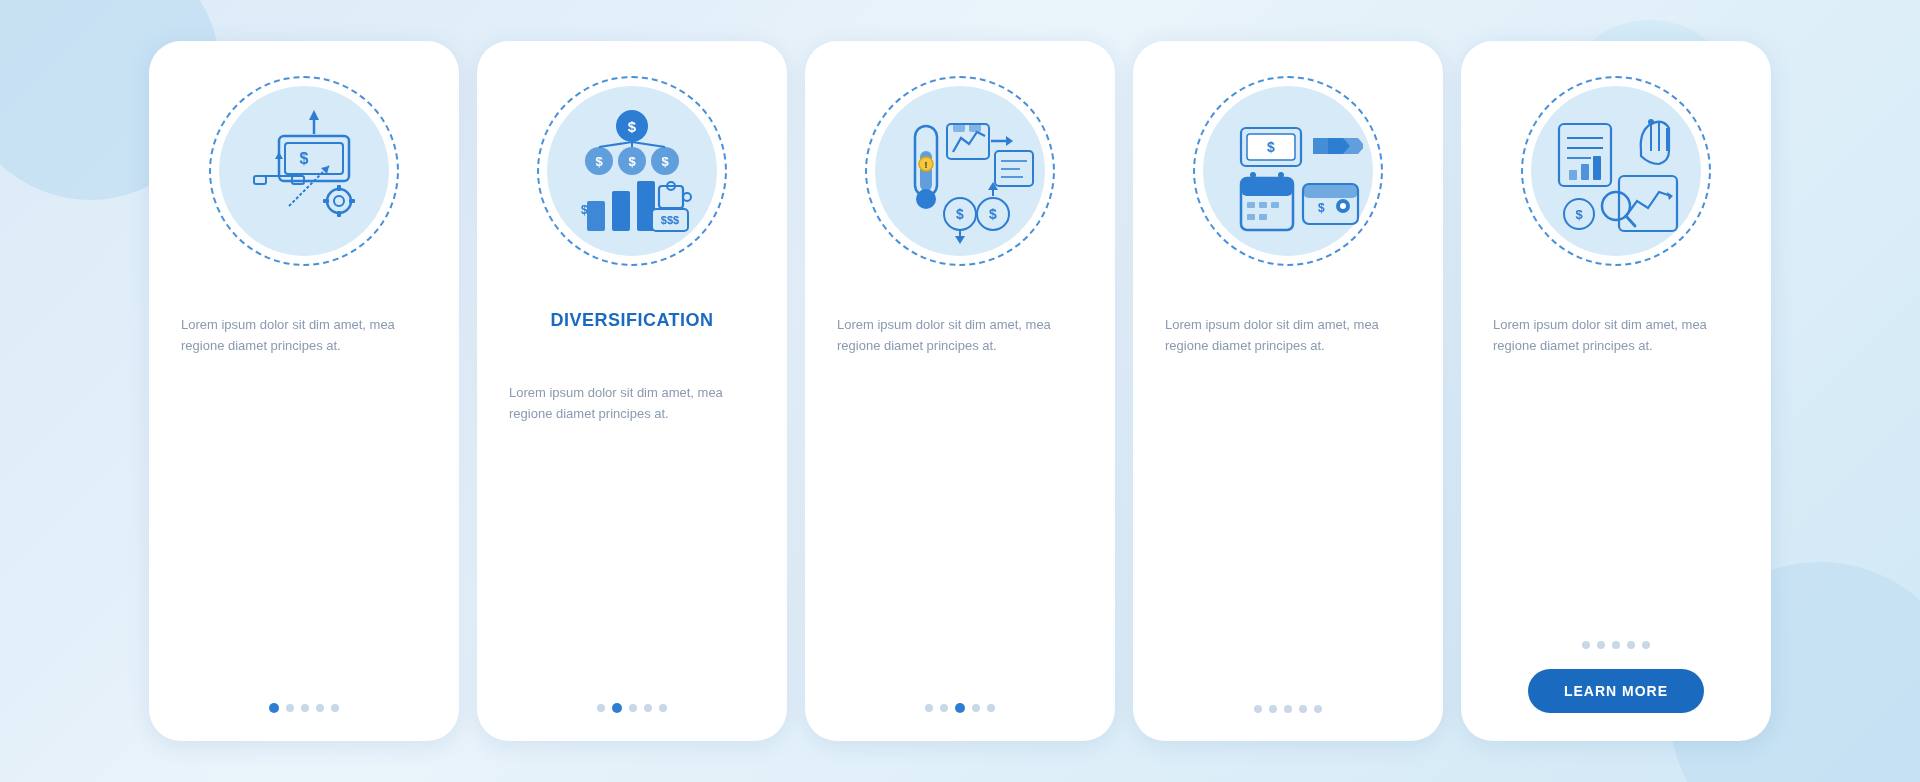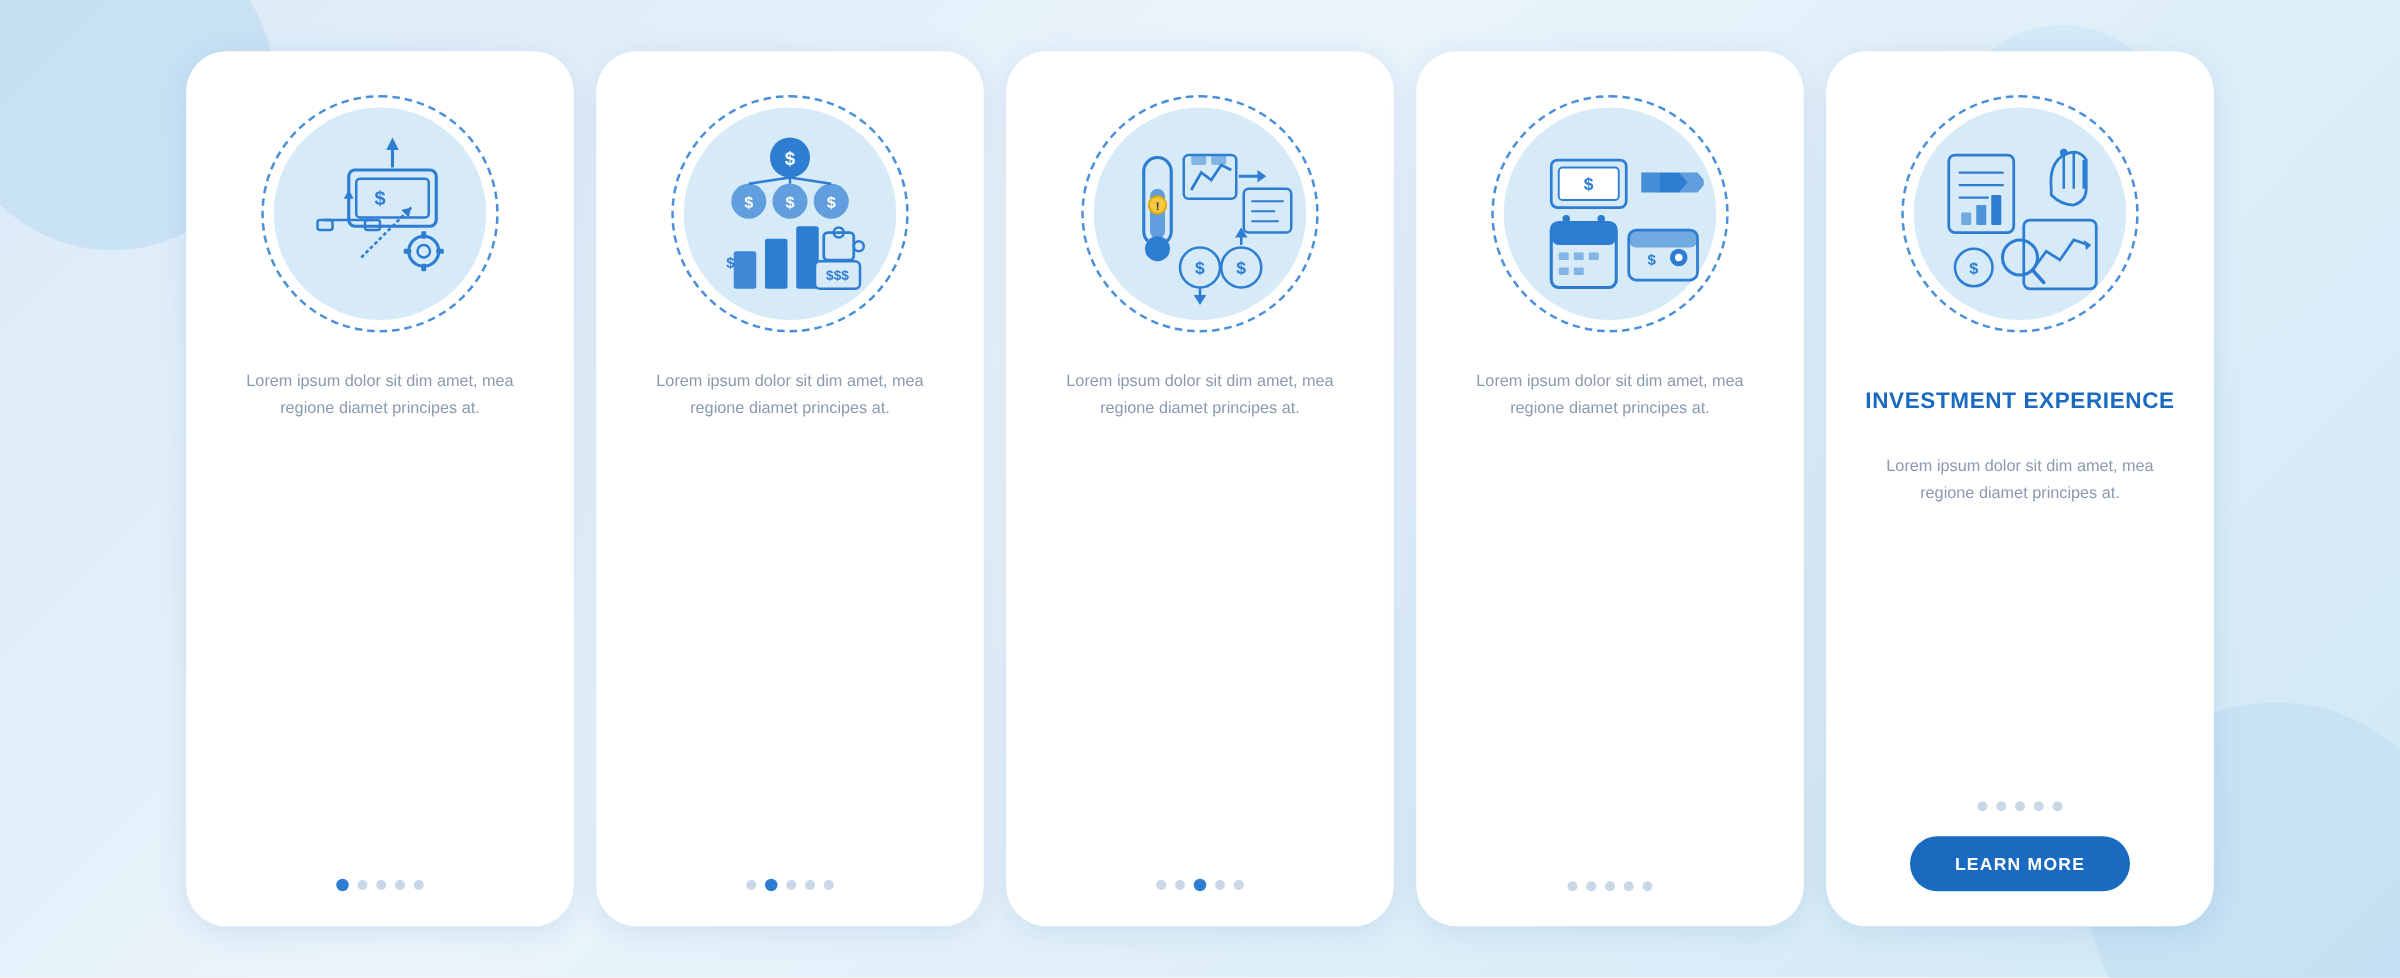--- a/index.html
+++ b/index.html
@@ -84,23 +84,24 @@
       margin-bottom: 16px;
       min-height: 52px;
       display: flex;
       align-items: center;
       justify-content: center;
     }
 
     .card-description {
       font-size: 13px;
       color: #8a9ab0;
-      text-align: center;
+      text-align: left;
       line-height: 1.6;
       padding: 0 8px;
+      margin-top: 20px;
     }
 
     .dots-container {
       display: flex;
       gap: 7px;
       margin-top: auto;
       padding-top: 28px;
       align-items: center;
       justify-content: center;
     }
@@ -239,20 +240,21 @@
         <text x="24" y="118" font-size="12" fill="#2d7dd2" font-weight="bold">$</text>
 
         <rect x="102" y="90" width="24" height="22" rx="3" fill="none" stroke="#2d7dd2" stroke-width="2.2"></rect>
         <rect x="110" y="86" width="8" height="8" rx="4" fill="none" stroke="#2d7dd2" stroke-width="2"></rect>
         <rect x="126" y="97" width="8" height="8" rx="4" fill="none" stroke="#2d7dd2" stroke-width="2"></rect>
 
         <rect x="95" y="113" width="36" height="22" rx="4" fill="#d6eaf8" stroke="#2d7dd2" stroke-width="2"></rect>
         <text x="113" y="128" font-size="11" fill="#2d7dd2" font-weight="bold" text-anchor="middle">$$$</text>
       </svg>
     </div>
+    <div class="card-title">DIVERSIFICATION</div>
     <div class="card-description">Lorem ipsum dolor sit dim amet, mea regione diamet principes at.</div>
     <div class="dots-container">
       <div class="dot"></div>
       <div class="dot active"></div>
       <div class="dot"></div>
       <div class="dot"></div>
       <div class="dot"></div>
     </div>
   </div>
 
@@ -377,21 +379,20 @@
         <polyline points="85,120 96,105 107,112 118,96 130,100" fill="none" stroke="#2d7dd2" stroke-width="2.2"></polyline>
         <polygon points="132,100 126,96 128,104" fill="#2d7dd2"></polygon>
 
         <circle cx="75" cy="110" r="14" fill="none" stroke="#2d7dd2" stroke-width="2.5"></circle>
         <line x1="85" y1="120" x2="94" y2="130" stroke="#2d7dd2" stroke-width="2.8" stroke-linecap="round"></line>
 
         <circle cx="38" cy="118" r="15" fill="#d6eaf8" stroke="#2d7dd2" stroke-width="2"></circle>
         <text x="38" y="123" font-size="13" fill="#2d7dd2" font-weight="bold" text-anchor="middle">$</text>
       </svg>
     </div>
-    <div class="card-title">INVESTMENT EXPERIENCE</div>
     <div class="card-description">Lorem ipsum dolor sit dim amet, mea regione diamet principes at.</div>
     <div class="dots-container">
       <div class="dot"></div>
       <div class="dot"></div>
       <div class="dot"></div>
       <div class="dot"></div>
       <div class="dot"></div>
     </div>
     <button class="learn-more-btn">LEARN MORE</button>
   </div>

